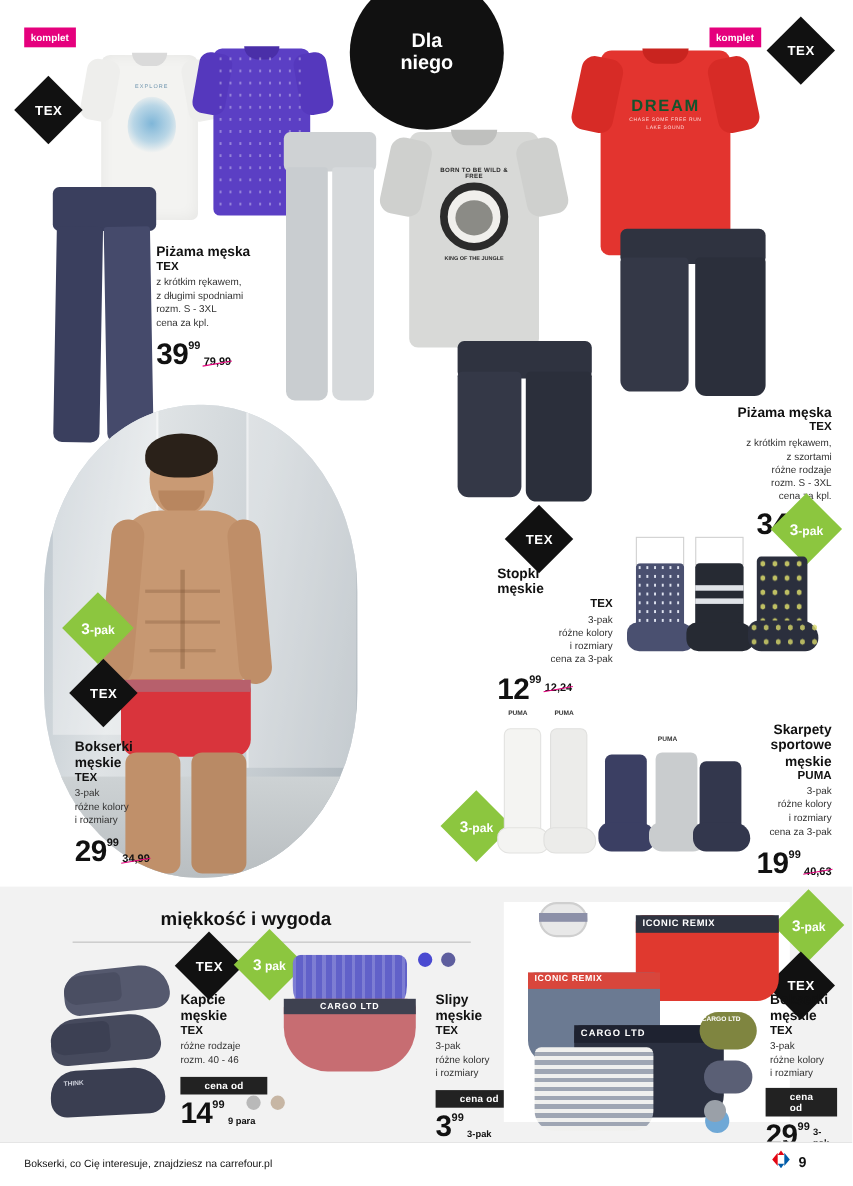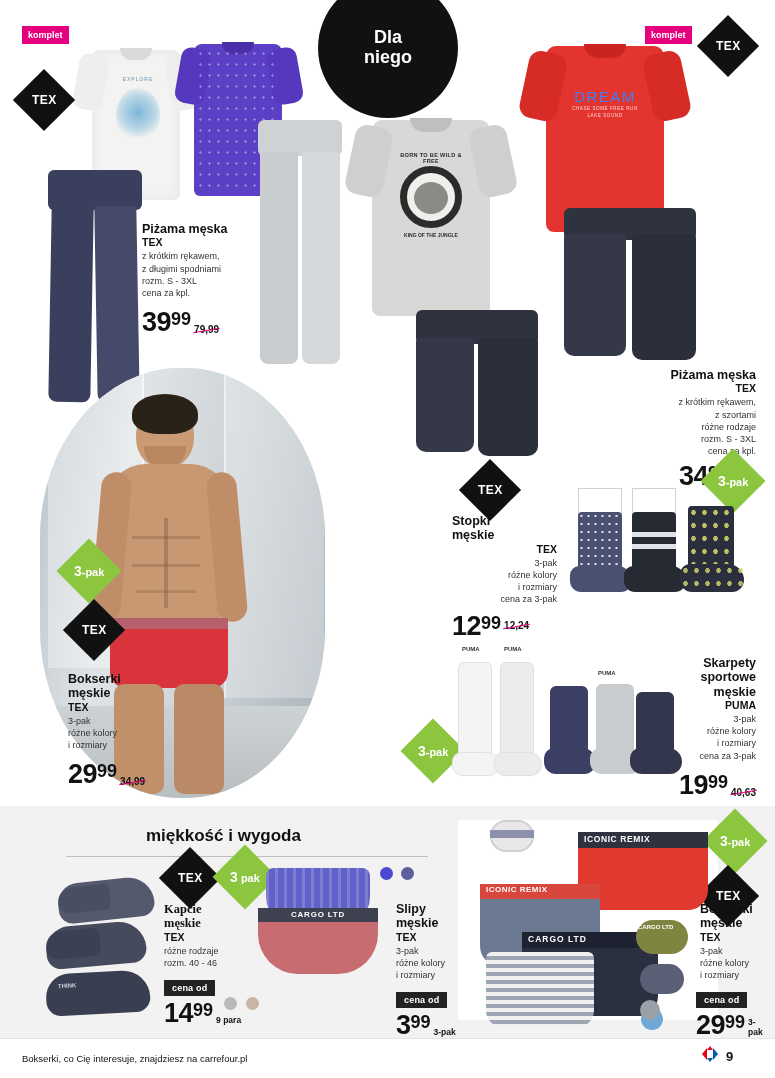--- a/index.html
+++ b/index.html
@@ -50,32 +50,32 @@
   .pname { font-size: 12.5px; font-weight: bold; color: #111; line-height: 1.15; }
   .pbrand { font-size: 10.5px; font-weight: bold; color: #111; }
   .pdesc { font-size: 9px; color: #333; line-height: 1.35; }
   .price {
     font-family: "Liberation Sans", sans-serif;
     font-weight: bold; color: #111;
     line-height: 1;
     display: flex; align-items: flex-start;
   }
   .price .int { font-size: 27px; letter-spacing: -0.5px; }
-  .price .cents { font-size: 18px; margin-top: 1px; }
+  .price .cents { font-size: 10px; margin-top: 1px; }
   .oldprice {
     font-size: 10px; font-weight: bold; color: #111;
     position: relative; display: inline-block; margin-top: -2px;
   }
   .oldprice::after {
     content: ""; position: absolute; left: -1px; right: -1px; top: 52%;
     height: 1px; background: #e5007d; transform: rotate(-10deg);
   }
   .cena-od {
     background: #222; color: #fff; font-size: 9px; font-weight: bold;
-    padding: 3px 8px; display: inline-block; letter-spacing: .2px;
+    padding: 3px 22px; display: inline-block; letter-spacing: .2px;
   }
   .unit { font-size: 8.5px; color: #111; font-weight: bold; }
 
   
   .circle-dla {
     width: 140px; height: 140px; border-radius: 50%;
     background: #111; color: #fff;
     display: flex; flex-direction: column; align-items: center; justify-content: center;
     font-weight: bold; font-size: 18px; line-height: 1.1;
     text-align: center;
@@ -189,21 +189,21 @@
     <div style="position:absolute; left:8px; top:0; width:122px; height:34px; background:#2f3340; border-radius:6px;"></div>
     <div style="position:absolute; left:8px; top:28px; width:58px; height:114px; background:#343847; border-radius:4px 4px 10px 10px;"></div>
     <div style="position:absolute; left:70px; top:28px; width:60px; height:118px; background:#2b2f3b; border-radius:4px 4px 10px 10px;"></div>
   </div>
 
   <div class="abs" style="left:526px; top:32px; width:160px; height:215px;">
     <div style="position:absolute; left:20px; top:14px; width:118px; height:186px; background:#e3342f; border-radius:10px 10px 8px 8px;"></div>
     <div style="position:absolute; left:-2px; top:20px; width:38px; height:68px; background:#d72b26; border-radius:12px; transform:rotate(12deg);"></div>
     <div style="position:absolute; left:122px; top:20px; width:38px; height:68px; background:#d72b26; border-radius:12px; transform:rotate(-12deg);"></div>
     <div style="position:absolute; left:58px; top:12px; width:42px; height:14px; background:#c9241f; border-radius:0 0 20px 20px;"></div>
-    <div style="position:absolute; left:36px; top:56px; width:86px; font-size:15px; font-weight:normal; color:#3b82f6; text-align:center; letter-spacing:1.5px;">DREAM</div>
+    <div style="position:absolute; left:36px; top:56px; width:86px; font-size:15px; font-weight:bold; color:#14532d; text-align:center; letter-spacing:1.5px;">DREAM</div>
     <div style="position:absolute; left:36px; top:74px; width:86px; font-size:4.5px; color:#ffd9d7; text-align:center; letter-spacing:.6px;">CHASE SOME FREE RUN</div>
     <div style="position:absolute; left:36px; top:81px; width:86px; font-size:4.5px; color:#ffd9d7; text-align:center; letter-spacing:.6px;">LAKE SOUND</div>
   </div>
 
   <div class="abs" style="left:556px; top:208px; width:150px; height:158px;">
     <div style="position:absolute; left:8px; top:0; width:132px; height:32px; background:#2f3340; border-radius:6px;"></div>
     <div style="position:absolute; left:8px; top:26px; width:62px; height:122px; background:#343847; border-radius:4px 4px 10px 10px;"></div>
     <div style="position:absolute; left:76px; top:26px; width:64px; height:126px; background:#2b2f3b; border-radius:4px 4px 10px 10px;"></div>
   </div>
 
@@ -396,21 +396,21 @@
     <div style="position:absolute; left:18px; top:106px; width:46px; height:12px; font-size:6px; font-weight:bold; color:#cfd2dd; transform:rotate(-3deg);">THINK</div>
   </div>
 
   <div class="abs" style="left:168px; top:856px;">
     <div class="badge-diamond">
         <span>TEX</span>
       </div>
   </div>
 
   <div class="abs" style="left:164px; top:902px; width:80px;">
-    <div class="pname" style="white-space:pre-line;font-family:Liberation Serif, serif;">Kapcie
+    <div class="pname" style="white-space:pre-line;">Kapcie
 męskie</div>
     <div class="pbrand">TEX</div>
     <div class="pdesc" style="white-space:pre-line; margin-top:2px;">różne rodzaje
 rozm. 40 - 46</div>
     <div style="margin-top:8px;">
       <span class="cena-od">cena od</span>
     </div>
     <div style="display:flex; align-items:flex-end; margin-top:4px;">
       <div class="price">
         <span class="int">14</span>

